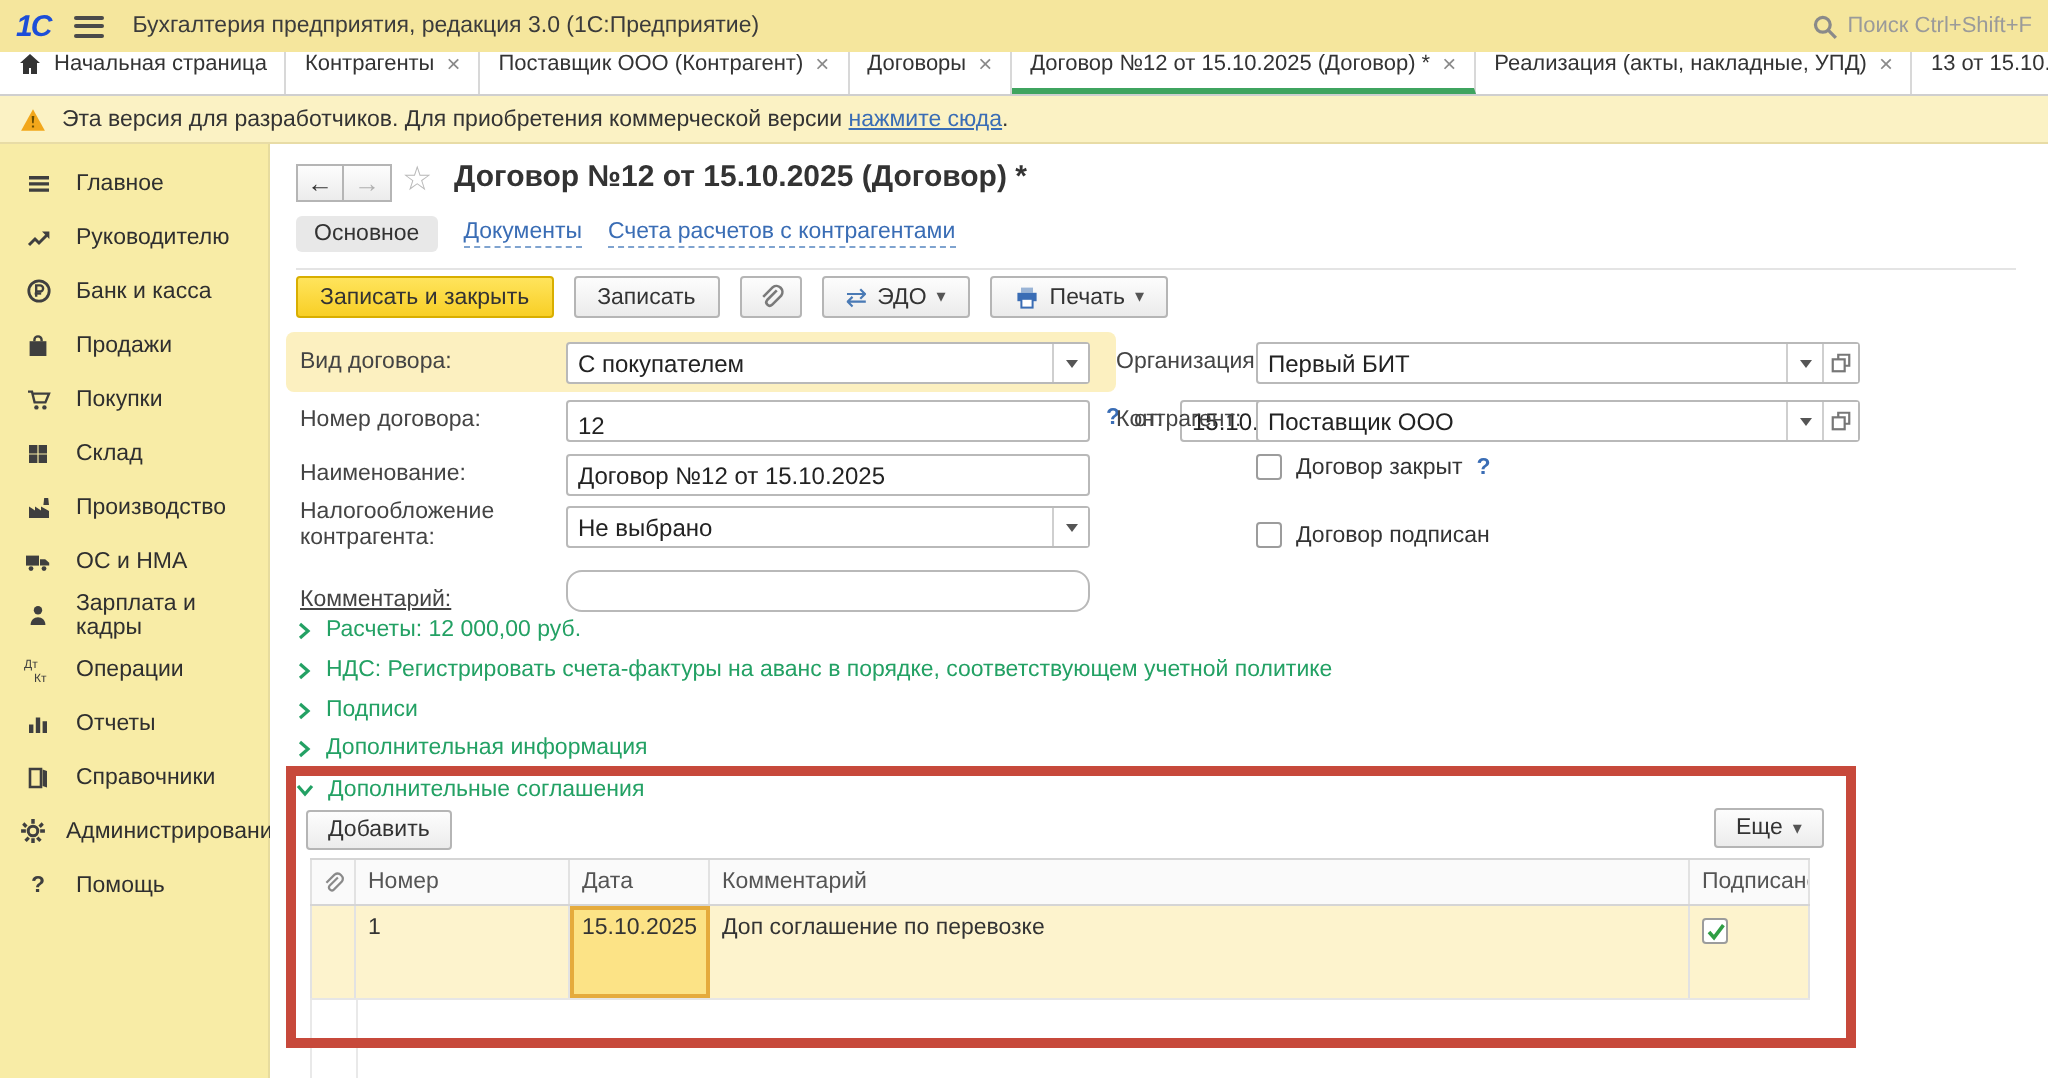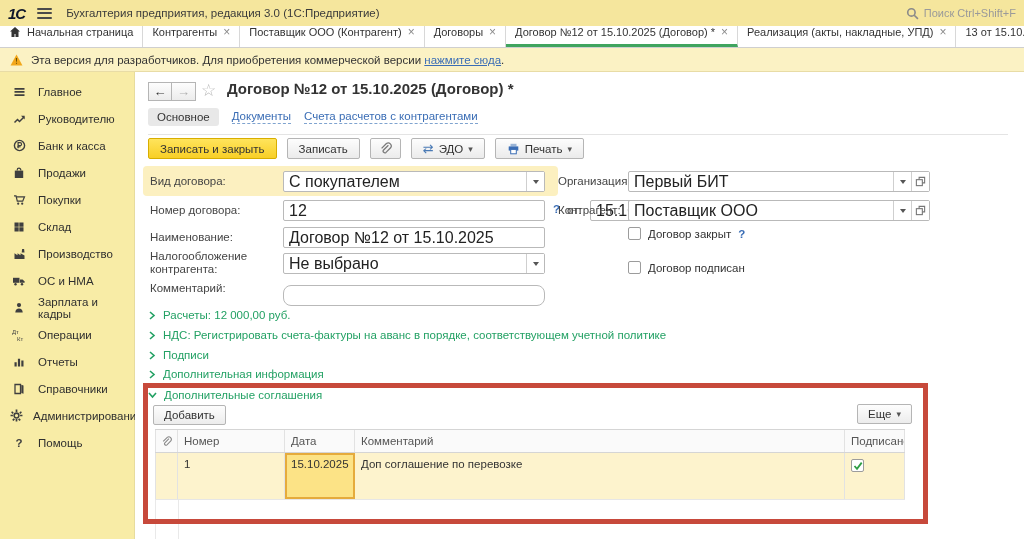--- a/index.html
+++ b/index.html
@@ -1,21 +1,21 @@
 <!DOCTYPE html>
 <html><head>
 <meta charset="utf-8">
 <style>
   * { margin:0; padding:0; box-sizing:border-box; }
   html,body { width:1024px; height:539px; overflow:hidden;
     font-family:"Liberation Sans","DejaVu Sans",sans-serif; font-size:11.5px; color:#333; background:#fff; }
 
   
   .topbar { height:26px; background:#f5e69d; display:flex; align-items:center; padding:0 8px; }
-  .logo { color:#0f172a; font-weight:900; font-style:italic; font-size:15px; letter-spacing:-1px; margin-right:12px; }
+  .logo { color:#1d4ed8; font-weight:900; font-style:italic; font-size:15px; letter-spacing:-1px; margin-right:12px; }
   .burger { width:15px; display:flex; flex-direction:column; gap:2.5px; margin-right:14px; cursor:pointer; }
   .burger i { height:2px; background:#4a4a4a; border-radius:1px; }
   .app-title { font-size:11.5px; color:#3b3b3b; }
   .tb-spacer { flex:1; }
   .search { display:flex; align-items:center; gap:5px; color:#9a9a9a; font-size:11px; }
 
   
   .tabbar { height:22px; background:#fff; border-bottom:1px solid #cfcfcf; display:flex; align-items:stretch; }
   .tab { display:flex; align-items:flex-start; gap:6px; padding:0 9px; border-right:1px solid #d8d8d8;
          font-size:11px; color:#333; white-space:nowrap; cursor:pointer; }
@@ -52,21 +52,21 @@
   .btn { height:21px; border:1px solid #b5b5b5; background:linear-gradient(#fdfdfd,#ebebeb); border-radius:2px;
          display:flex; align-items:center; justify-content:center; gap:5px; padding:0 11px; cursor:pointer; font-size:11.5px; }
   .btn-primary { background:linear-gradient(#ffe45c,#f8cf26); border-color:#d8ae00; font-weight:400; }
   .btn .drop { font-size:9px; color:#555; }
   .edo-glyph { color:#4a7ab5; font-size:13px; line-height:1; }
 
   
   .lbl { position:absolute; color:#444; }
   .focus-hl { position:absolute; left:8px; top:94px; width:415px; height:30px; background:#fcf0c0; border-radius:4px; }
   .fld { position:absolute; height:21px; background:#fff; border:1px solid #b9b9b9; border-radius:2px; display:flex; align-items:stretch; }
-  .fld input { border:none; outline:none; flex:1; min-width:0; padding:0 5px; font:inherit; font-size:16px; color:#222; background:transparent; }
+  .fld input { border:none; outline:none; flex:1; min-width:0; padding:0 5px; font:inherit; font-size:12px; color:#222; background:transparent; }
   .fld-seg { width:18px; border-left:1px solid #cfcfcf; display:flex; align-items:center; justify-content:center; cursor:pointer; background:#fff; }
   .tri { width:0; height:0; border-left:3.5px solid transparent; border-right:3.5px solid transparent; border-top:4.5px solid #555; }
   .qmark { position:absolute; color:#3a6db5; font-weight:700; cursor:pointer; }
   .cbrow { position:absolute; display:flex; align-items:center; gap:7px; }
   .cb { width:13px; height:13px; border:1px solid #9c9c9c; border-radius:2px; background:#fff; display:flex; align-items:center; justify-content:center; cursor:pointer; }
 
   
   .sect { position:absolute; left:13px; display:flex; align-items:center; gap:7px; color:#23a164; cursor:pointer; white-space:nowrap; }
 
   
@@ -384,21 +384,21 @@
       <input value="Не выбрано" style="">
       <div class="fld-seg">
           <span class="tri"></span>
         </div>
     </div>
     <div class="cbrow" style="left:493px;top:189px;">
       <span class="cb"></span>
       <span>Договор подписан</span>
     </div>
 
-    <span class="lbl" style="left:15px;top:210px;">Комментарий:</span>
+    <span class="lbl" style="left:15px;top:222px;text-decoration:underline;">Комментарий:</span>
     <div class="fld" style="left:148px;top:213px;width:262px;border-radius:8px;">
       <input value="" style="">
     </div>
 
     <div class="sect" style="top:237px;">
       <svg width="8" height="9" viewBox="0 0 8 9">
           <path d="M2 1l4 3.5L2 8" fill="none" stroke="#23a164" stroke-width="1.6"></path>
         </svg>
       <span>Расчеты: 12 000,00 руб.</span>
     </div>

